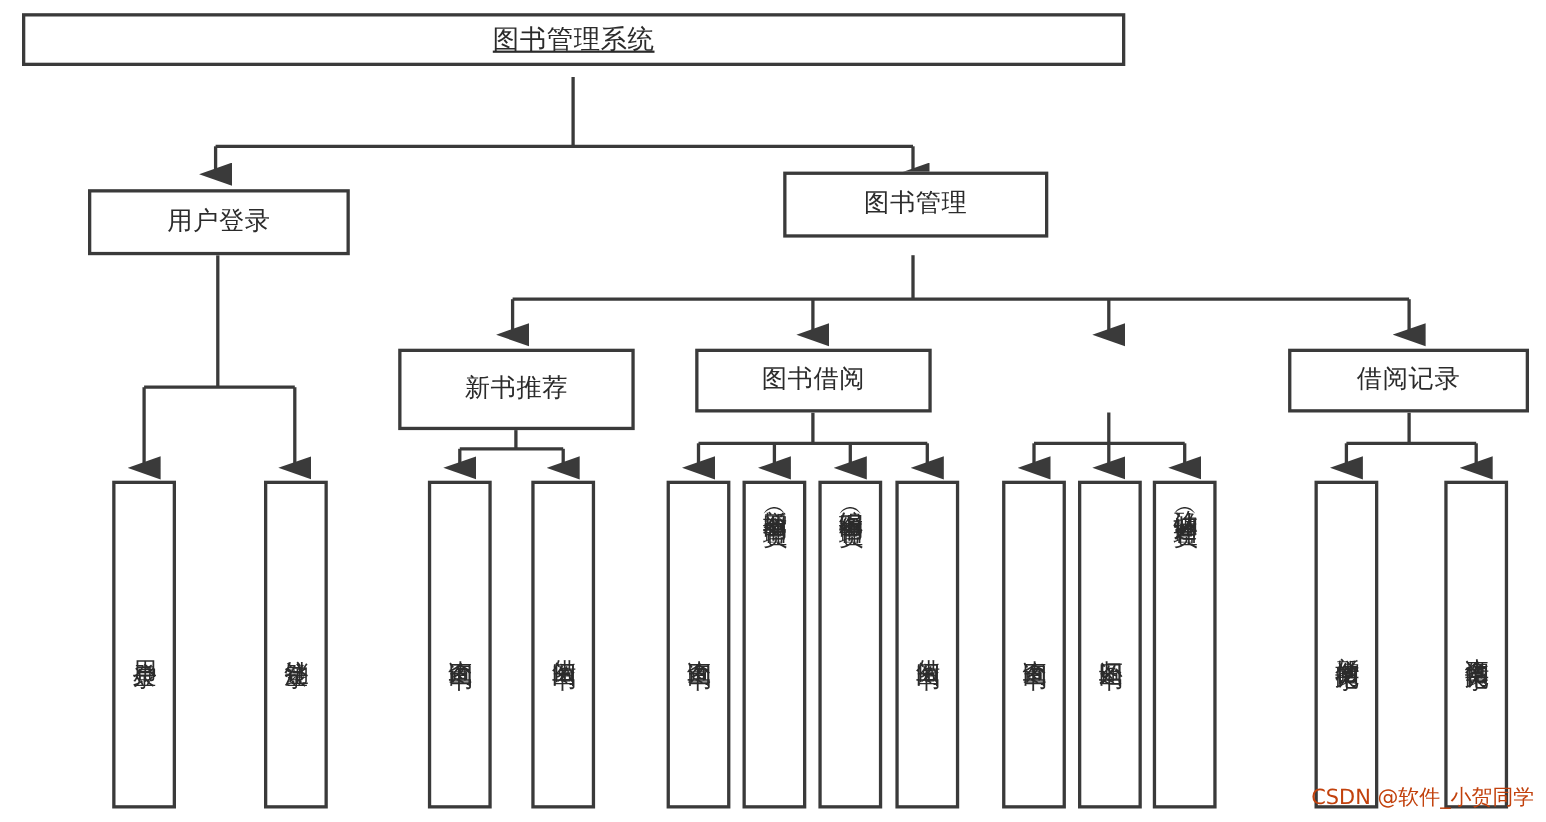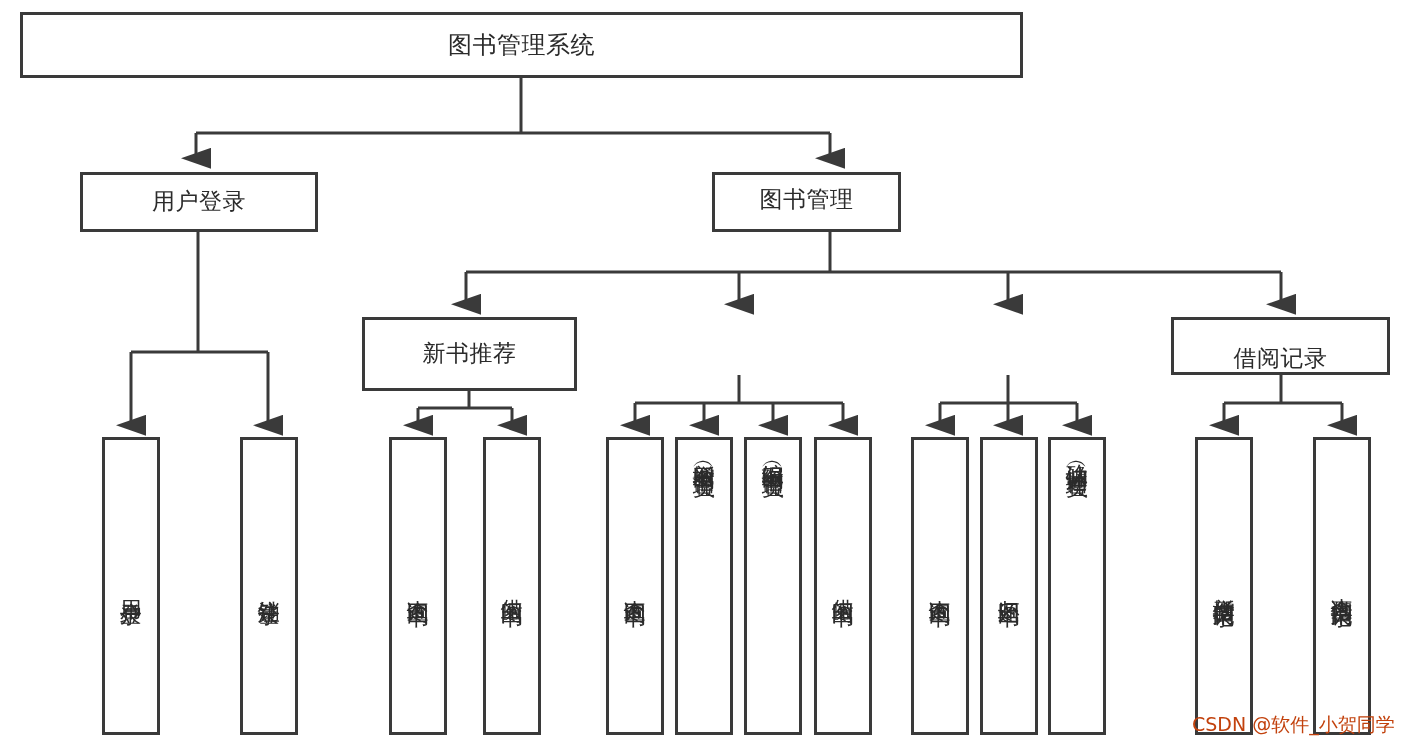--- a/index.html
+++ b/index.html
@@ -127,39 +127,42 @@
       <path d="M1008,403 L1008,425" marker-end="url(#arrow)"></path>
       <path d="M1077,403 L1077,425" marker-end="url(#arrow)"></path>
 
       <path d="M1281,375 L1281,403"></path>
       <path d="M1224,403 L1342,403"></path>
       <path d="M1224,403 L1224,425" marker-end="url(#arrow)"></path>
       <path d="M1342,403 L1342,425" marker-end="url(#arrow)"></path>
     </g>
   </svg>
 
-  <div class="node horiz root" style="left:20px; top:12px; width:1003px; height:66px;">
+  <div class="node horiz root" style="left:20px; top:12px; width:1003px; height:48px;text-decoration:underline;">
     <span class="node-label">图书管理系统</span>
   </div>
 
   <div class="node horiz" style="left:80px; top:172px; width:238px; height:60px;">
     <span class="node-label">用户登录</span>
   </div>
 
-  <div class="node horiz" style="left:712px; top:172px; width:189px; height:60px;font-family:Liberation Mono, monospace;">
+  <div class="node horiz" style="left:712px; top:156px; width:241px; height:60px;">
     <span class="node-label">图书管理</span>
   </div>
 
   <div class="node horiz" style="left:362px; top:317px; width:215px; height:74px;">
     <span class="node-label">新书推荐</span>
   </div>
 
-
-
-  <div class="node horiz" style="left:1171px; top:317px; width:219px; height:58px;align-items:flex-end;">
+  <div class="node horiz" style="left:632px; top:317px; width:215px; height:58px;">
+    <span class="node-label">图书借阅</span>
+  </div>
+
+
+  <div class="node horiz" style="left:1171px; top:317px; width:219px; height:58px;">
     <span class="node-label">借阅记录</span>
   </div>
 
   <div class="node vert centered" style="left:102px; top:437px; width:58px; height:298px;">
     <span class="node-label">用户登录</span>
   </div>
 
   <div class="node vert centered" style="left:240px; top:437px; width:58px; height:298px;">
     <span class="node-label">注销登录</span>
   </div>

